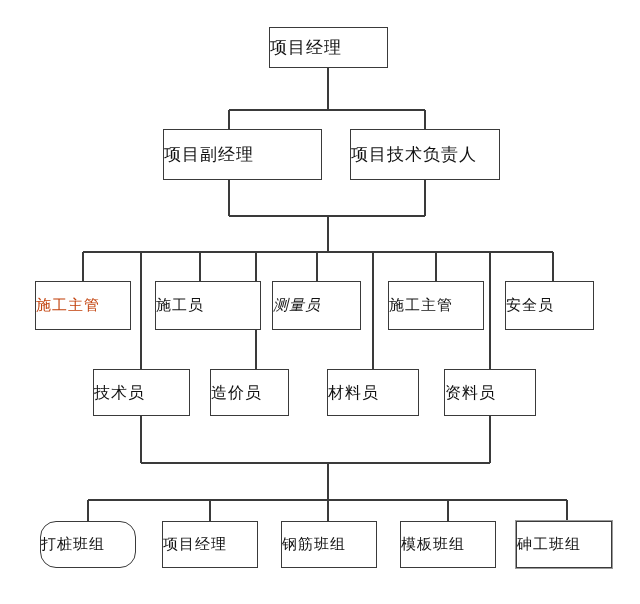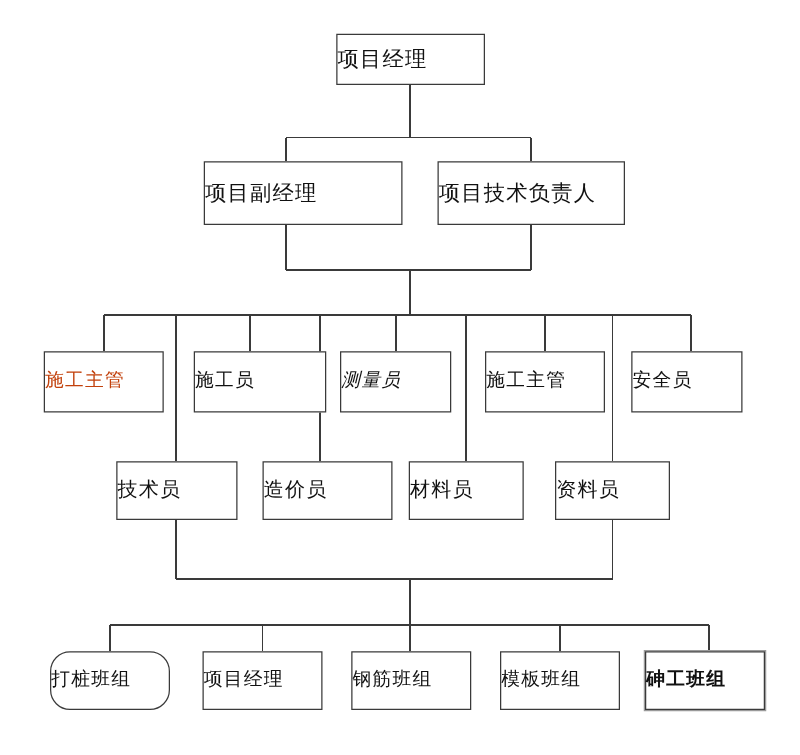--- a/index.html
+++ b/index.html
@@ -109,38 +109,38 @@
       </div>
       <div class="node-box lvl-3" style="left: 388px; top: 281px; width: 96px; height: 49px; border-color: rgb(58, 58, 58); color: rgb(17, 17, 17);">
         <span class="node-label">施工主管</span>
       </div>
       <div class="node-box lvl-3" style="left: 505px; top: 281px; width: 89px; height: 49px; border-color: rgb(58, 58, 58); color: rgb(17, 17, 17);">
         <span class="node-label">安全员</span>
       </div>
       <div class="node-box lvl-4" style="left: 93px; top: 369px; width: 97px; height: 47px; border-color: rgb(58, 58, 58); color: rgb(17, 17, 17);">
         <span class="node-label">技术员</span>
       </div>
-      <div class="node-box lvl-4" style="left: 210px; top: 369px; width: 104px; height: 47px; border-color: rgb(58, 58, 58); color: rgb(17, 17, 17);">
+      <div class="node-box lvl-4" style="left: 210px; top: 369px; width: 79px; height: 47px; border-color: rgb(58, 58, 58); color: rgb(17, 17, 17);">
         <span class="node-label">造价员</span>
       </div>
       <div class="node-box lvl-4" style="left: 327px; top: 369px; width: 92px; height: 47px; border-color: rgb(58, 58, 58); color: rgb(17, 17, 17);">
         <span class="node-label">材料员</span>
       </div>
       <div class="node-box lvl-4" style="left: 444px; top: 369px; width: 92px; height: 47px; border-color: rgb(58, 58, 58); color: rgb(17, 17, 17);">
         <span class="node-label">资料员</span>
       </div>
       <div class="node-box lvl-5" style="left: 40px; top: 521px; width: 96px; height: 47px; border-color: rgb(58, 58, 58); color: rgb(17, 17, 17); border-radius: 16px;">
         <span class="node-label">打桩班组</span>
       </div>
       <div class="node-box lvl-5" style="left: 162px; top: 521px; width: 96px; height: 47px; border-color: rgb(58, 58, 58); color: rgb(17, 17, 17);">
         <span class="node-label">项目经理</span>
       </div>
       <div class="node-box lvl-5" style="left: 281px; top: 521px; width: 96px; height: 47px; border-color: rgb(58, 58, 58); color: rgb(17, 17, 17);">
         <span class="node-label">钢筋班组</span>
       </div>
       <div class="node-box lvl-5" style="left: 400px; top: 521px; width: 96px; height: 47px; border-color: rgb(58, 58, 58); color: rgb(17, 17, 17);">
         <span class="node-label">模板班组</span>
       </div>
-      <div class="node-box lvl-5 emphasis" style="left: 516px; top: 521px; width: 96px; height: 47px; border-color: rgb(58, 58, 58); color: rgb(17, 17, 17); font-weight: bold;">
+      <div class="node-box lvl-5 emphasis" style="left: 516px; top: 521px; width: 96px; height: 47px; border-color: rgb(58, 58, 58); color: rgb(17, 17, 17);">
         <span class="node-label">砷工班组</span>
       </div>
     </div>
 </div>
 
 </body></html>

